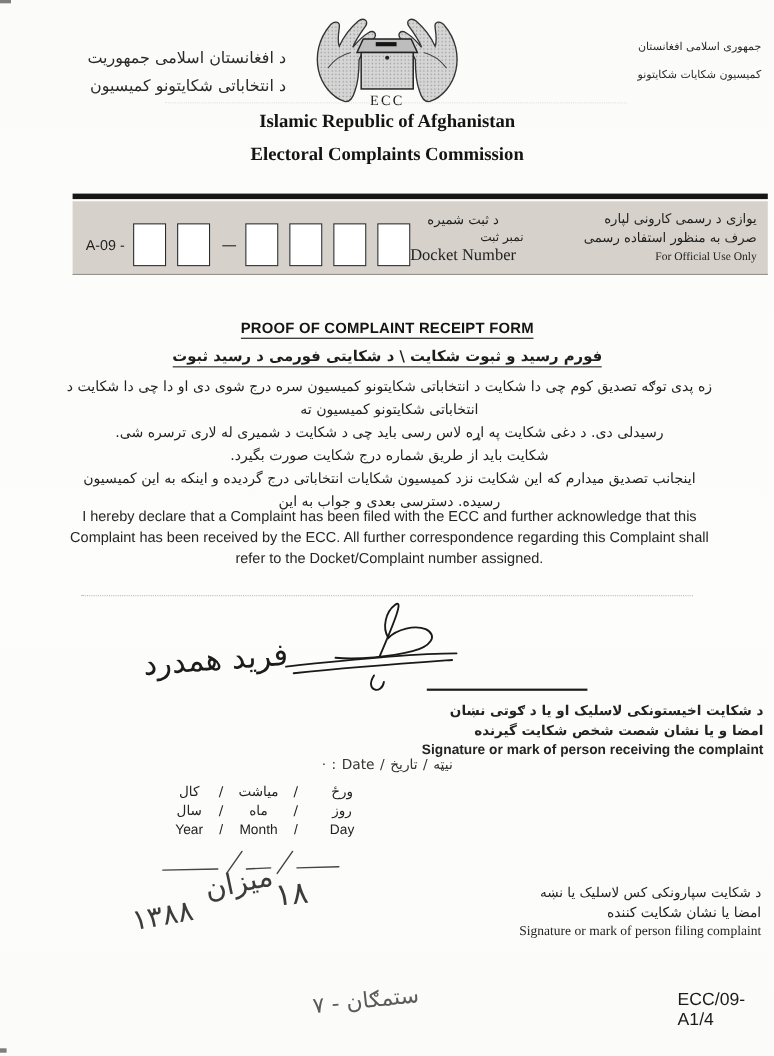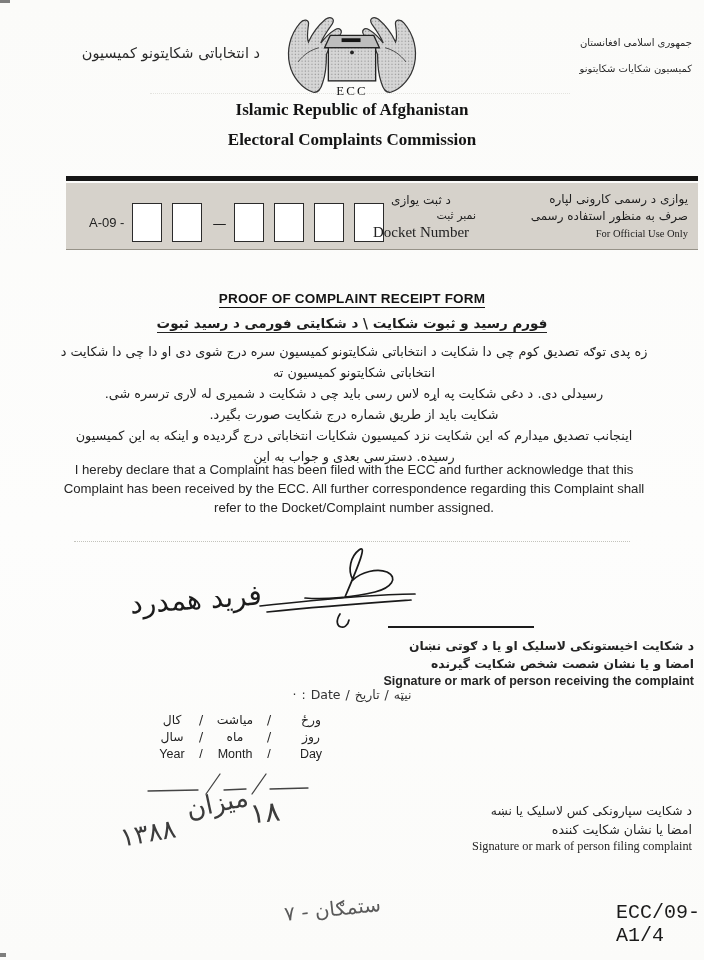--- a/index.html
+++ b/index.html
@@ -24,21 +24,21 @@
 
   .title { position:absolute; left:0; width:100%; text-align:center;
     font-family:"Liberation Serif","DejaVu Serif",serif; font-weight:bold; font-size:17px; color:#141414; }
   .t1 { top:100px; } .t2 { top:130px; }
 
   
   .docket { position:absolute; top:176px; left:66px; width:632px; }
   .bar-top { height:5px; background:#161616; }
   .bar-body { margin-top:2px; height:66px; background:#d6d2cb; border-bottom:1px solid #969288; position:relative; }
   .docket-left { position:absolute; left:12px; top:20px; display:flex; align-items:center; }
-  .prefix { font-size:13px; color:#222; margin-right:8px; font-family:"Liberation Sans","DejaVu Sans",sans-serif;margin-left:11px; }
+  .prefix { font-size:13px; color:#222; margin-right:8px; font-family:"Liberation Sans","DejaVu Sans",sans-serif; }
   .dbox { width:28px; height:37px; background:#fff; border:1.5px solid #2b2b2b; margin-right:10px; display:inline-block; }
   .dash { font-size:14px; margin:0 8px 0 0; color:#222; }
   .docket-center { position:absolute; left:300px; top:9px; width:110px; text-align:center; line-height:16px; }
   .docket-center .l1 { font-size:12px; }
   .docket-center .l2 { font-size:11px;text-align:right; }
   .docket-center .en { font-family:"Liberation Serif","DejaVu Serif",serif; font-size:15px; color:#222; }
   .docket-right { position:absolute; right:10px; top:8px; text-align:right; line-height:17px; }
   .docket-right .l1, .docket-right .l2 { font-size:12px; }
   .docket-right .en { font-family:"Liberation Serif","DejaVu Serif",serif; font-size:10.5px; color:#222; }
 
@@ -84,32 +84,33 @@
   .hw-month { top:788px; left:186px; font-size:26px; transform:rotate(-12deg); }
   .hw-year  { top:818px; left:120px; font-size:26px; letter-spacing:2px; transform:rotate(-10deg); }
 
   .file-block { position:absolute; top:803px; right:12px; text-align:right; line-height:17.5px; color:#242424; }
   .file-block .l1 { font-size:12.3px; }
   .file-block .l2 { font-size:12.6px; }
   .file-block .en { font-family:"Liberation Serif","DejaVu Serif",serif; font-size:12.3px; }
 
   .hw-note { position:absolute; top:897px; left:284px; font-size:20px; color:#5a5a5a;
     transform:rotate(-6deg); white-space:nowrap; }
-  .form-code { position:absolute; top:901px; left:616px; font-family:Liberation Mono, monospace;
-    font-size:20px; color:#1b1b1b; }
+  .form-code { position:absolute; top:901px; left:616px; font-family:Liberation Sans, sans-serif;
+    font-size:16px; color:#1b1b1b; }
 </style>
 </head>
 <body>
 
 <div class="page">
 
   <div class="speck" style="top:0;left:0;width:10px;height:3px;"></div>
   <div class="speck" style="top:953px;left:0;width:6px;height:4px;"></div>
 
   <div class="org org-left" dir="rtl">
+    <div>د افغانستان اسلامی جمهوریت</div>
     <div>د انتخاباتی شکایتونو کمیسیون</div>
   </div>
 
   <div class="org org-right" dir="rtl">
     <div>جمهوری اسلامی افغانستان</div>
     <div>کمیسیون شکایات شکایتونو</div>
   </div>
 
   <div class="logo">
     <svg width="142" height="94" viewBox="0 0 150 95">
@@ -158,21 +159,21 @@
         <span class="prefix">A-09 -</span>
         <span class="dbox"></span>
         <span class="dbox"></span>
         <span class="dash">—</span>
         <span class="dbox"></span>
         <span class="dbox"></span>
         <span class="dbox"></span>
         <span class="dbox"></span>
       </div>
       <div class="docket-center">
-        <div class="l1" dir="rtl">د ثبت یوازی</div>
+        <div class="l1" dir="rtl">د ثبت شمیره</div>
         <div class="l2" dir="rtl">نمبر ثبت</div>
         <div class="en">Docket Number</div>
       </div>
       <div class="docket-right">
         <div class="l1" dir="rtl">یوازی د رسمی کارونی لپاره</div>
         <div class="l2" dir="rtl">صرف به منظور استفاده رسمی</div>
         <div class="en">For Official Use Only</div>
       </div>
     </div>
   </div>

